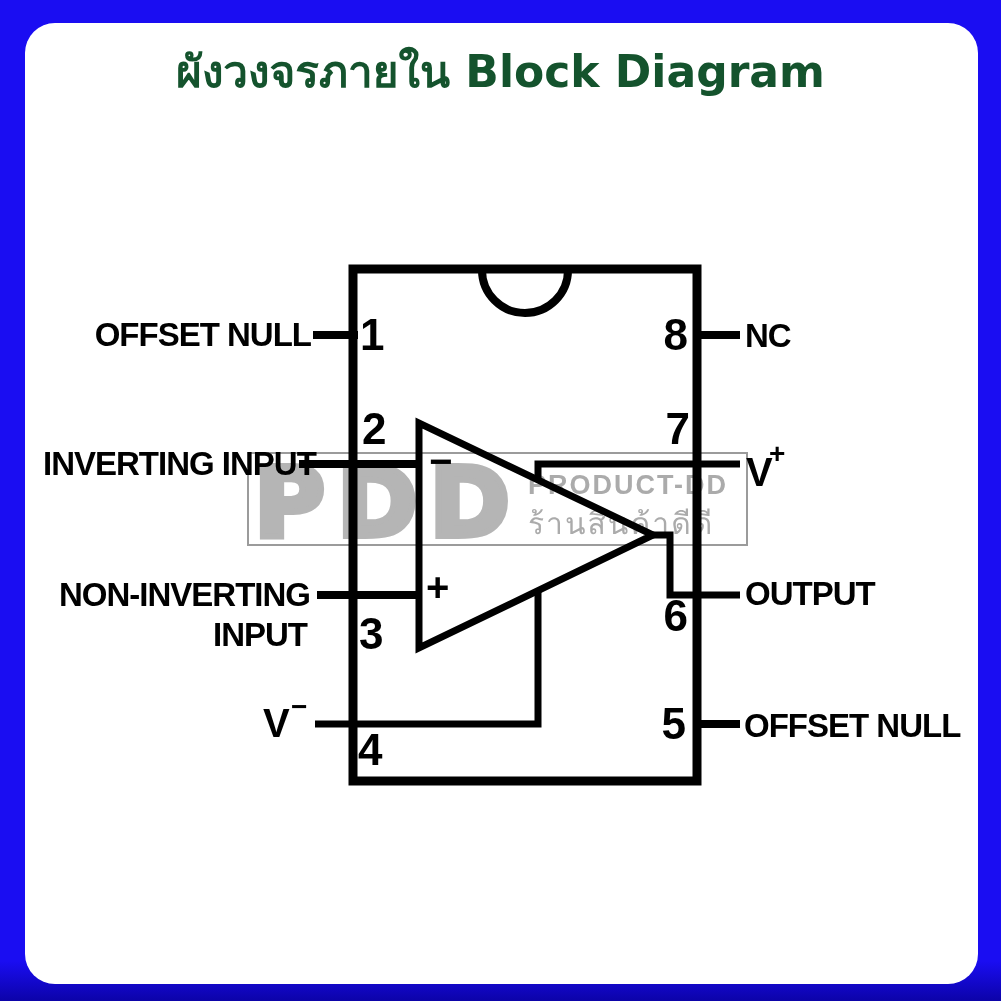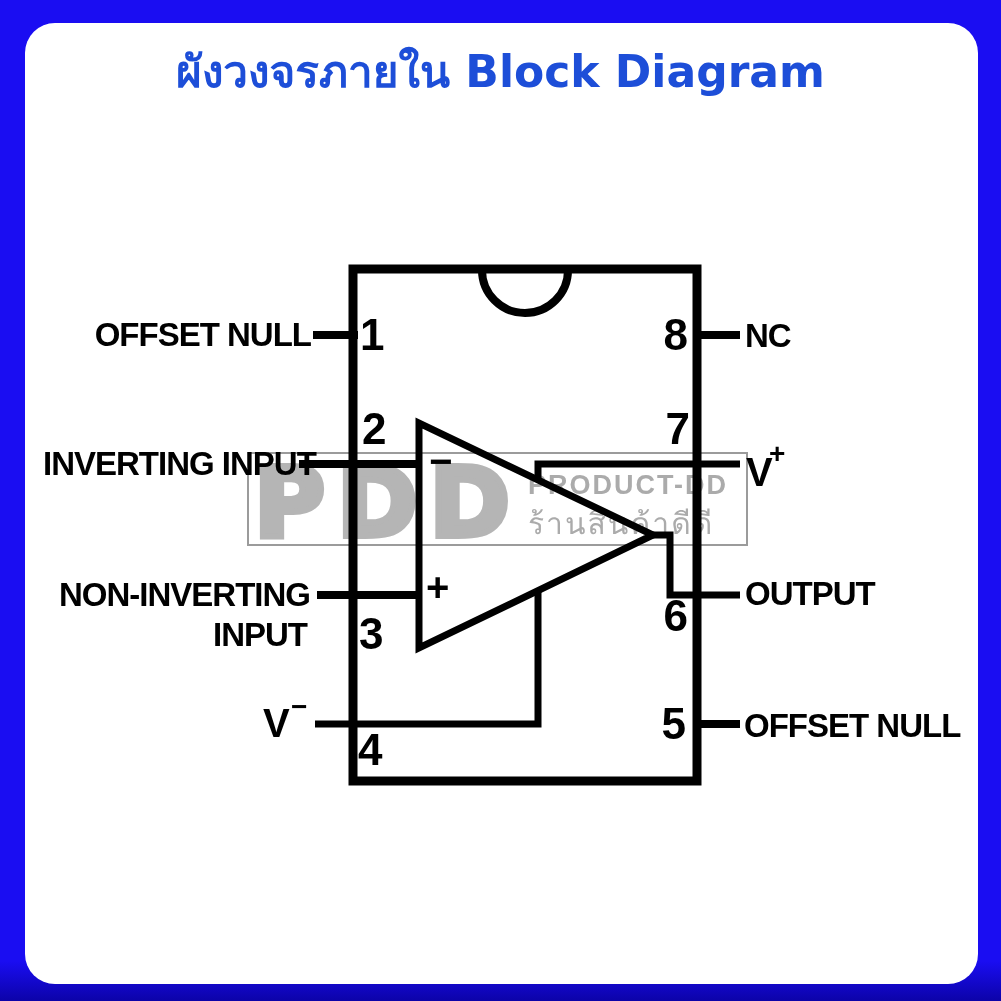--- a/index.html
+++ b/index.html
@@ -9,21 +9,21 @@
     font-family:"Liberation Sans",sans-serif;
   }
   .content{
     position:absolute;left:25px;top:23px;right:23px;bottom:17px;
     background:#ffffff;border-radius:30px;
   }
   .page-title{
     position:absolute;top:36px;left:0;width:100%;
     text-align:center;
     font-family:"DejaVu Sans",sans-serif;
-    font-weight:bold;font-size:44px;color:#1d4ed8;
+    font-weight:bold;font-size:44px;color:#14532d;
     letter-spacing:0px;
   }
   svg.diagram{position:absolute;left:0;top:0;}
 
   
   .wm-logo{
     font-family:"DejaVu Sans",sans-serif;
     font-weight:bold;font-size:97px;
     fill:#b5b5b5;stroke:#b5b5b5;stroke-width:6px;
     letter-spacing:12px;

